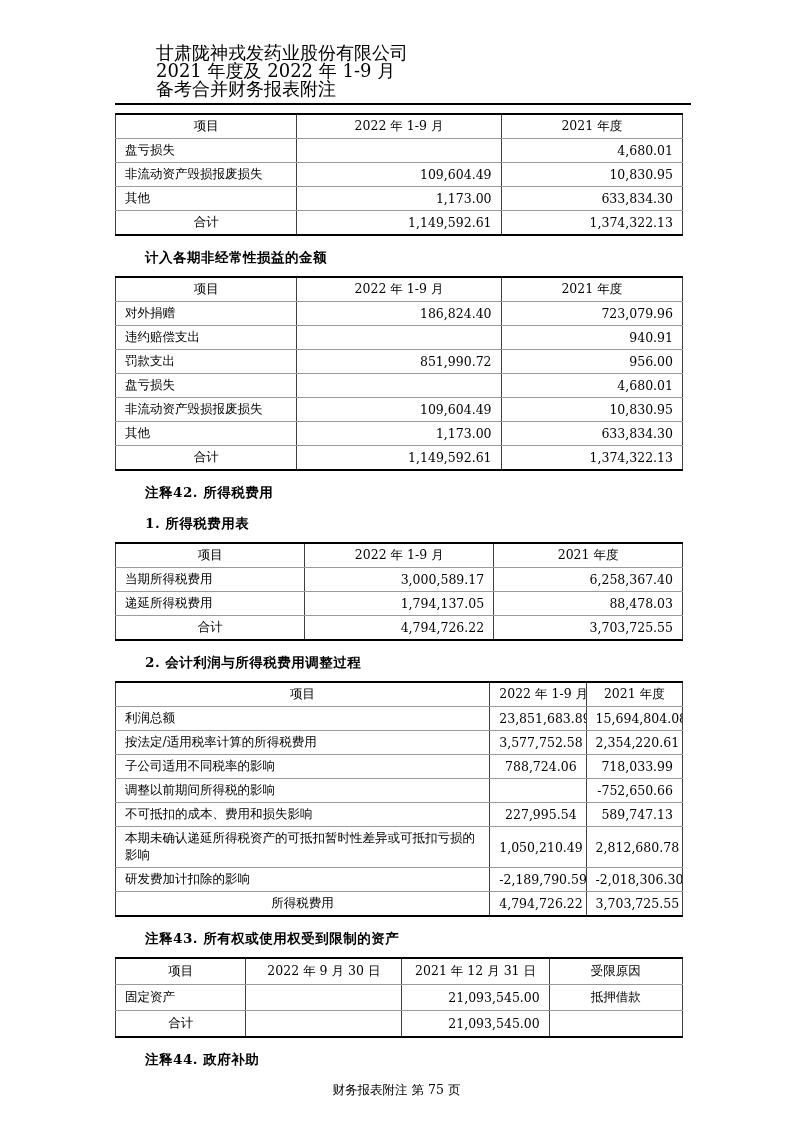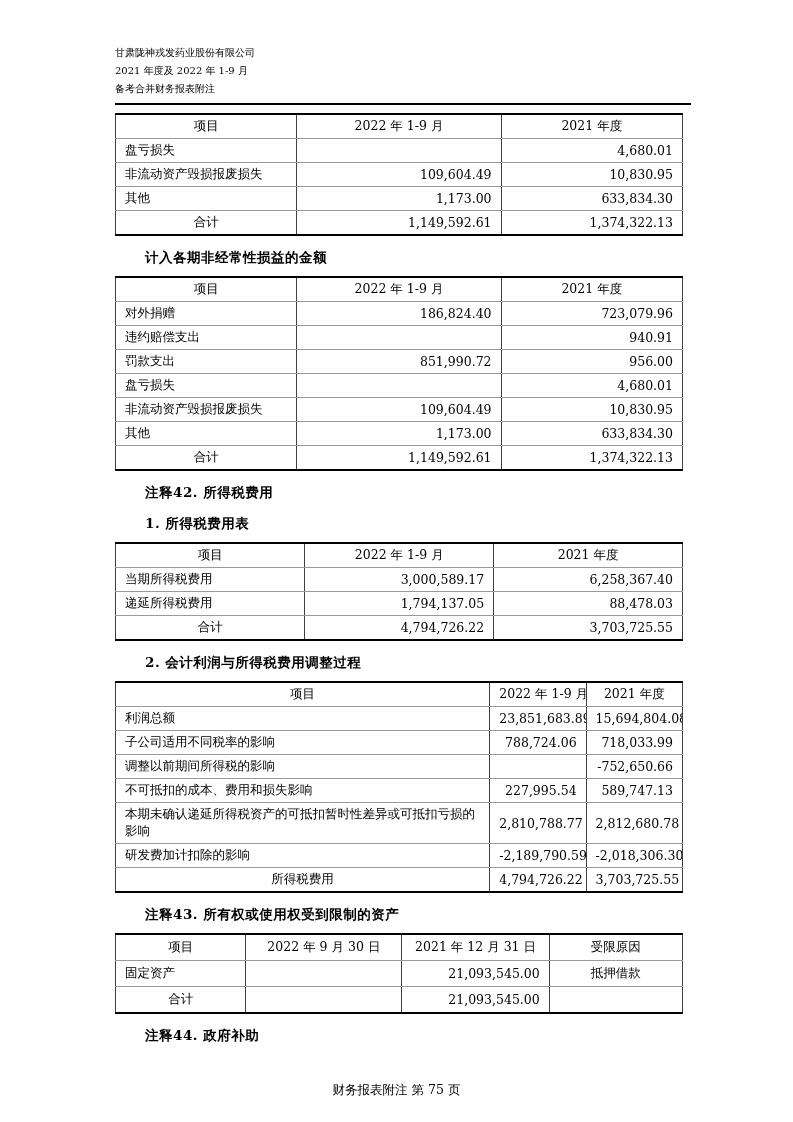--- a/index.html
+++ b/index.html
@@ -9,21 +9,21 @@
     position:relative;
     font-family:"DejaVu Serif","Liberation Serif",serif;
     color:#000;
     overflow:hidden;
   }
   .content {
     position:absolute;
     left:115px; top:44px;
     width:576px;
   }
-  .doc-header { font-size:10px; line-height:18px; }
+  .doc-header { font-size:18px; line-height:18px;margin-left:41px; }
   .doc-header div { white-space:nowrap; }
   .header-rule {
     border-bottom:2px solid #000;
     margin-top:5px;
   }
   .sec-heading {
     font-weight:bold;
     font-size:13.5px;
     margin:13px 0 9px 30px;
     letter-spacing:0.5px;
@@ -226,37 +226,42 @@
           <th>2021 年度</th>
         </tr>
       </thead>
       <tbody>
         <tr>
           <td>利润总额</td>
           <td>23,851,683.89</td>
           <td>15,694,804.08</td>
         </tr>
         <tr>
+          <td>按法定/适用税率计算的所得税费用</td>
+          <td>3,577,752.58</td>
+          <td>2,354,220.61</td>
+        </tr>
+        <tr>
           <td>子公司适用不同税率的影响</td>
           <td>788,724.06</td>
           <td>718,033.99</td>
         </tr>
         <tr>
           <td>调整以前期间所得税的影响</td>
           <td></td>
           <td>-752,650.66</td>
         </tr>
         <tr>
           <td>不可抵扣的成本、费用和损失影响</td>
           <td>227,995.54</td>
           <td>589,747.13</td>
         </tr>
         <tr>
           <td>本期未确认递延所得税资产的可抵扣暂时性差异或可抵扣亏损的影响</td>
-          <td>2,810,788.77</td>
+          <td>1,050,210.49</td>
           <td>2,812,680.78</td>
         </tr>
         <tr>
           <td>研发费加计扣除的影响</td>
           <td>-2,189,790.59</td>
           <td>-2,018,306.30</td>
         </tr>
         <tr class="total">
           <td>所得税费用</td>
           <td>4,794,726.22</td>

